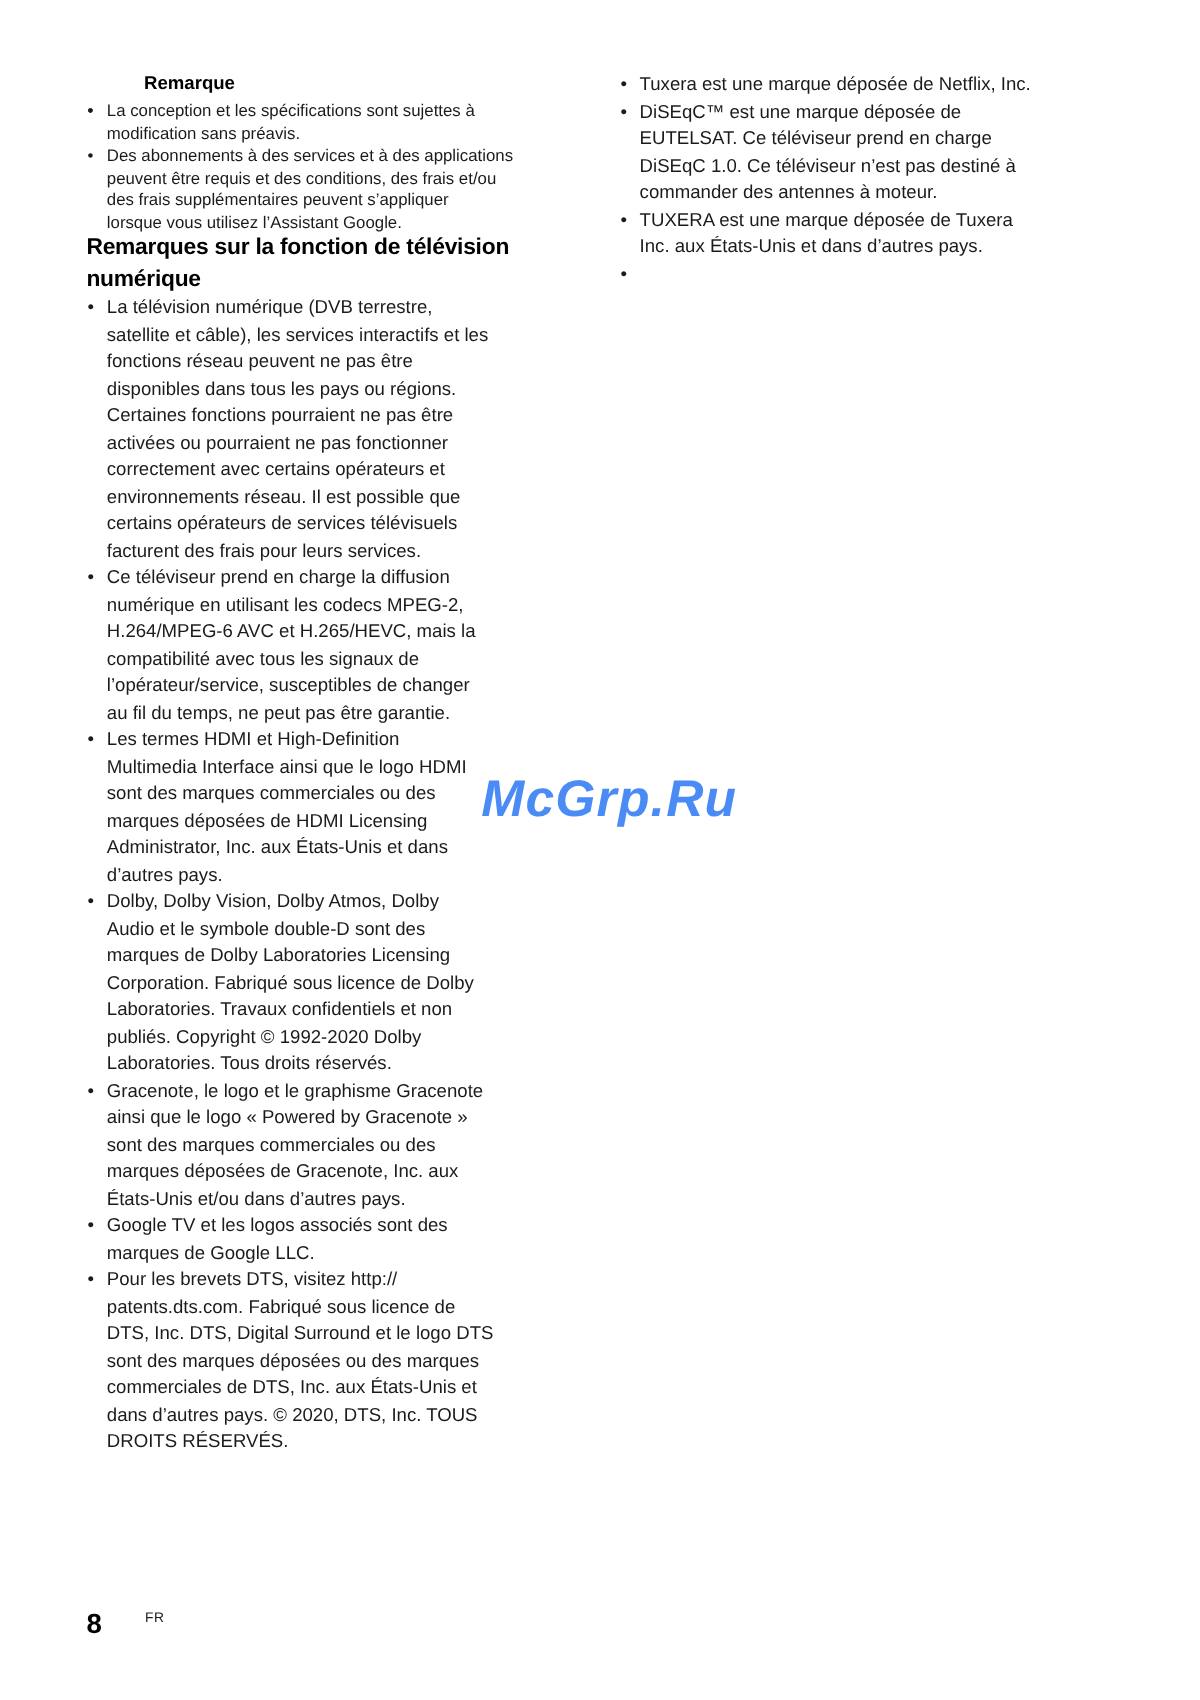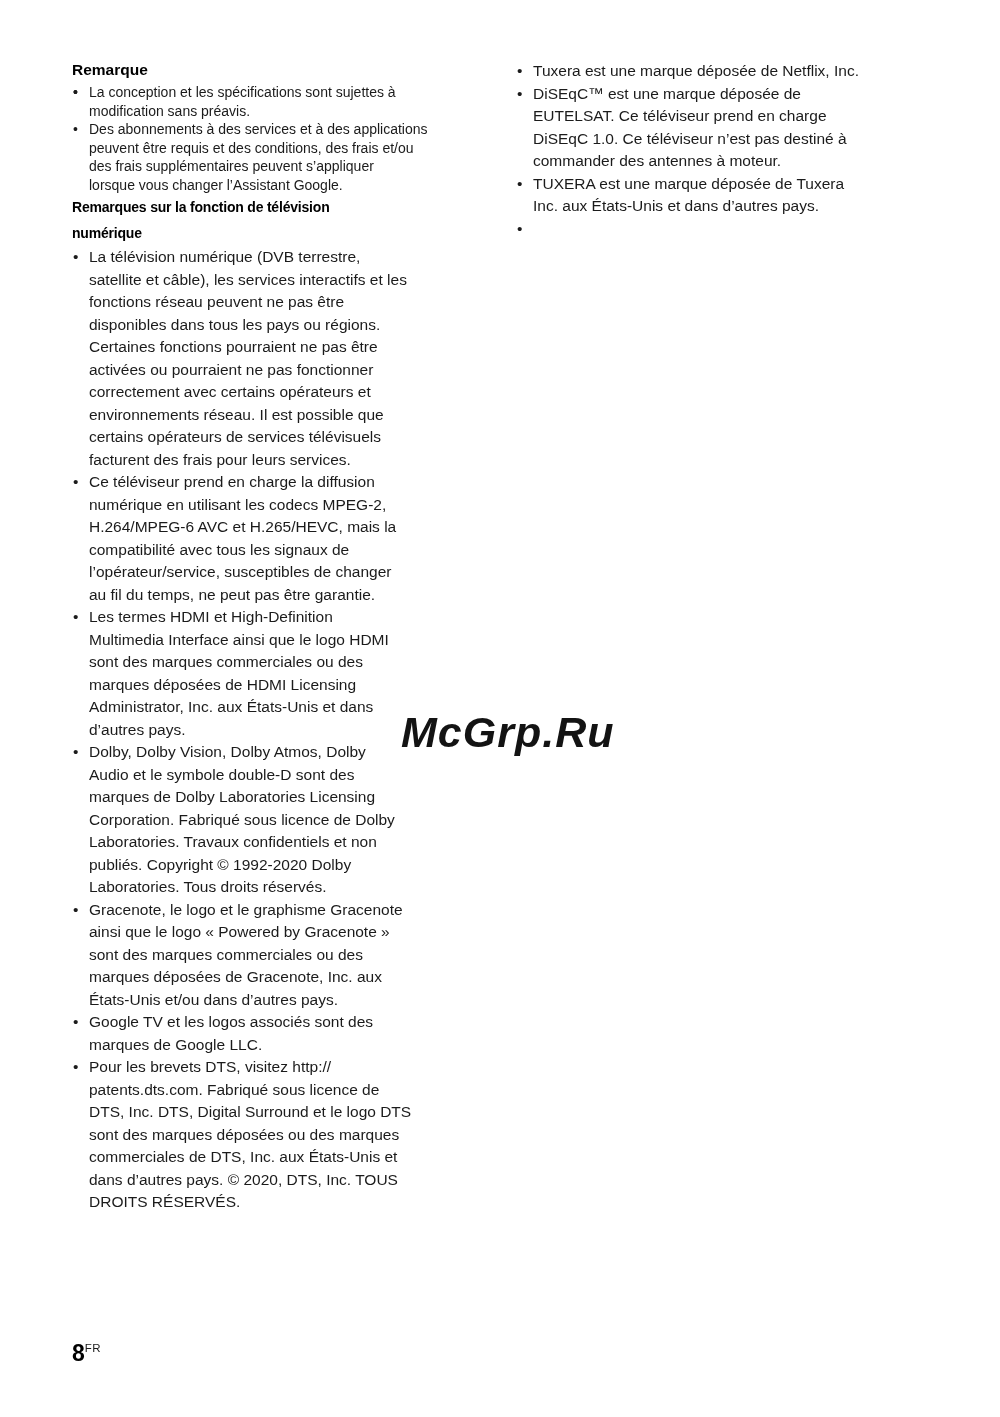--- a/index.html
+++ b/index.html
@@ -26,20 +26,21 @@
   }
   .col-left  { left: 72px;  width: 408px; }
   .col-right { left: 516px; width: 412px; }
 
   .note-title {
     font-size: 15.5px;
     font-weight: bold;
     color: #000;
     line-height: 20px;
     margin-bottom: 3px;
+    margin-left: 48px;
   }
   ul.bullets {
     list-style: none;
     margin: 0;
     padding: 0;
   }
   ul.bullets li {
     position: relative;
     padding-left: 17px;
     white-space: pre-line;
@@ -51,77 +52,78 @@
   ul.body-bullets li {
     font-size: 15.5px;
     line-height: 22.5px;
   }
   ul.bullets li .dot {
     position: absolute;
     left: 1px;
     top: 0;
   }
   h2.heading {
-    font-size: 14px;
+    font-size: 19px;
     line-height: 26px;
     font-weight: bold;
     color: #000;
     margin: 0;
     white-space: pre-line;
     letter-spacing: -0.2px;
   }
   .heading-1 { margin-top: 9px;  margin-bottom: 6px; }
   .heading-2 { margin-top: 16px; margin-bottom: 5px; }
 
   .watermark {
     position: absolute;
     left: 401px;
-    top: 708px;
+    top: 642px;
     font-size: 43px;
     font-style: italic;
     font-weight: 600;
     letter-spacing: 1px;
-    color: #000000;
+    color: #3b82f6;
     opacity: 0.92;
     white-space: nowrap;
     pointer-events: none;
   }
   .footer {
     position: absolute;
     left: 72px;
     top: 1340px;
   }
   .pagenum {
     font-size: 23px;
     font-weight: bold;
     color: #000;
   }
   .pagelang {
     font-size: 11.5px;
     font-weight: normal;
     color: #1b1b1b;
     vertical-align: 9px;
     letter-spacing: 0.5px;
+    margin-left: 36px;
   }
 </style>
 </head>
 <body>
 
 <div class="page">
 
   <div class="col col-left">
     <div class="note-title">Remarque</div>
     <ul class="bullets note-bullets">
         <li><span class="dot">•</span></li>
         <li><span class="dot">•</span><span class="txt">La conception et les spécifications sont sujettes à
 modification sans préavis.</span></li>
         <li><span class="dot">•</span><span class="txt">Des abonnements à des services et à des applications
 peuvent être requis et des conditions, des frais et/ou
 des frais supplémentaires peuvent s’appliquer
-lorsque vous changer l’Assistant Google.</span></li>
+lorsque vous utilisez l’Assistant Google.</span></li>
       </ul>
 
     <h2 class="heading heading-1">Remarques sur la fonction de télévision
 numérique</h2>
     <ul class="bullets body-bullets">
         <li><span class="dot">•</span><span class="txt">La télévision numérique (DVB terrestre,
 satellite et câble), les services interactifs et les
 fonctions réseau peuvent ne pas être
 disponibles dans tous les pays ou régions.
 Certaines fonctions pourraient ne pas être

